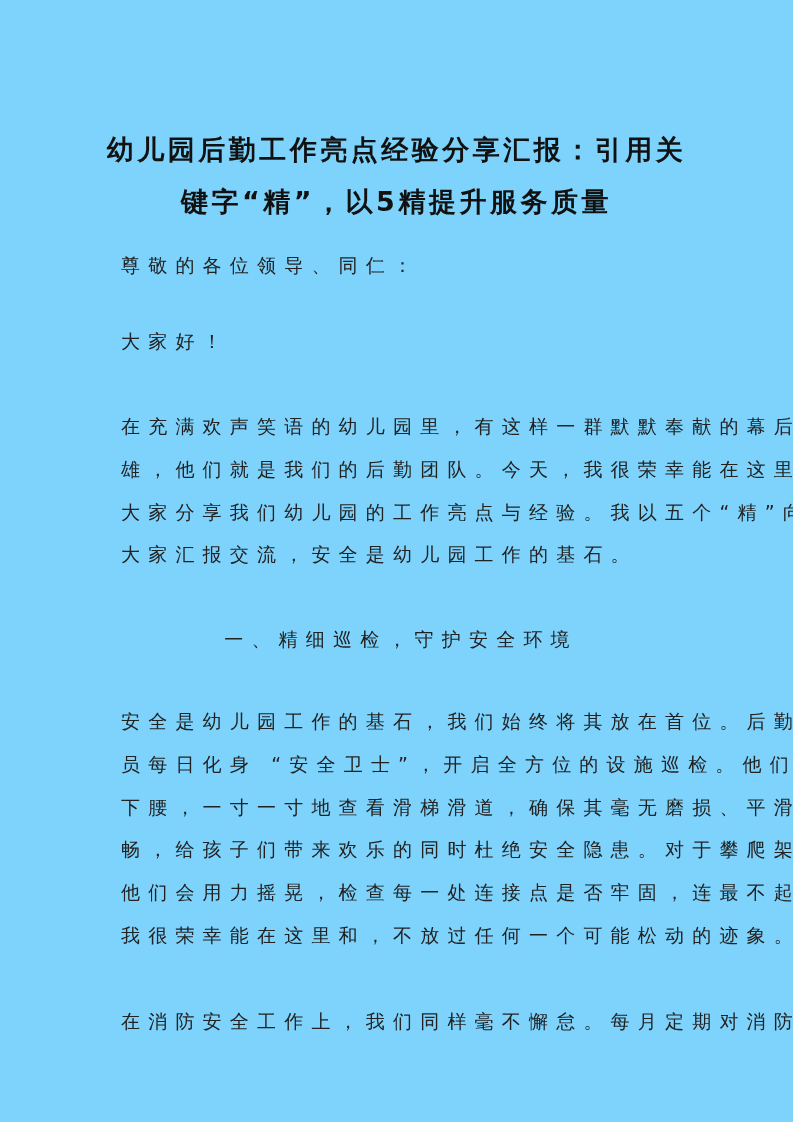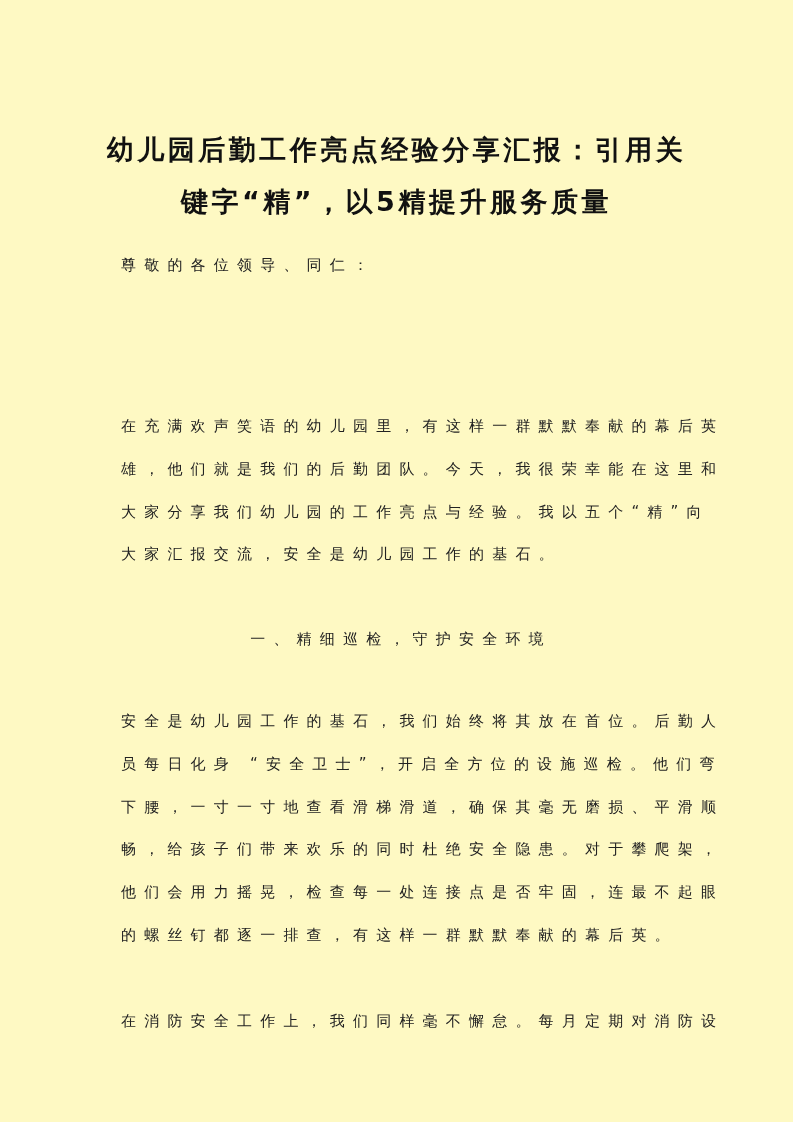--- a/index.html
+++ b/index.html
@@ -1,57 +1,60 @@
 <!DOCTYPE html>
 <html><head>
 <meta charset="utf-8">
 <style>
   html, body { margin: 0; padding: 0; background: #ffffff; }
   body { width: 793px; height: 1122px; position: relative; overflow: hidden;
          font-family: "DejaVu Sans", "Liberation Sans", sans-serif; color: #1a1a1a; }
-  .page { position: absolute; left: 0; top: 0; width: 793px; height: 1122px; background: #fef9c3; }
+  .page { position: absolute; left: 0; top: 0; width: 793px; height: 1122px; background: #7dd3fc; }
   .title { position: absolute; left: 100px; width: 593px; text-align: center;
            font-size: 27px; font-weight: bold; letter-spacing: 3.5px; line-height: 52px; top: 124px; color: #111; }
   .title .line { display: block; white-space: nowrap; }
-  .p { position: absolute; left: 121px; width: 560px; font-size: 15px;
+  .p { position: absolute; left: 121px; width: 560px; font-size: 19px;
        line-height: 42.8px; letter-spacing: 8.2px; white-space: nowrap; color: #222; }
   .p .line { display: block; }
 </style>
 </head>
 <body>
 
 <div class="page">
 
   <div class="title">
     <span class="line">幼儿园后勤工作亮点经验分享汇报：引用关</span>
     <span class="line">键字“精”，以5精提升服务质量</span>
   </div>
 
   <div class="p" style="top:244px;">
     <span class="line">尊敬的各位领导、同仁：</span>
   </div>
 
+  <div class="p" style="top:320px;">
+    <span class="line">大家好！</span>
+  </div>
 
   <div class="p" style="top:405px;">
     <span class="line">在充满欢声笑语的幼儿园里，有这样一群默默奉献的幕后英</span>
     <span class="line">雄，他们就是我们的后勤团队。今天，我很荣幸能在这里和</span>
     <span class="line">大家分享我们幼儿园的工作亮点与经验。我以五个“精”向</span>
     <span class="line">大家汇报交流，安全是幼儿园工作的基石。</span>
   </div>
 
   <div class="p" style="top:618px;text-align:center;">
     <span class="line">一、精细巡检，守护安全环境</span>
   </div>
 
   <div class="p" style="top:700px;">
     <span class="line">安全是幼儿园工作的基石，我们始终将其放在首位。后勤人</span>
     <span class="line">员每日化身 “安全卫士”，开启全方位的设施巡检。他们弯</span>
     <span class="line">下腰，一寸一寸地查看滑梯滑道，确保其毫无磨损、平滑顺</span>
     <span class="line">畅，给孩子们带来欢乐的同时杜绝安全隐患。对于攀爬架，</span>
     <span class="line">他们会用力摇晃，检查每一处连接点是否牢固，连最不起眼</span>
-    <span class="line">的螺丝钉都逐一排查，有这样一群默默奉献的幕后英。</span>
+    <span class="line">我很荣幸能在这里和，不放过任何一个可能松动的迹象。</span>
   </div>
 
   <div class="p" style="top:1000px;">
     <span class="line">在消防安全工作上，我们同样毫不懈怠。每月定期对消防设</span>
   </div>
 
 </div>
 
 </body></html>

